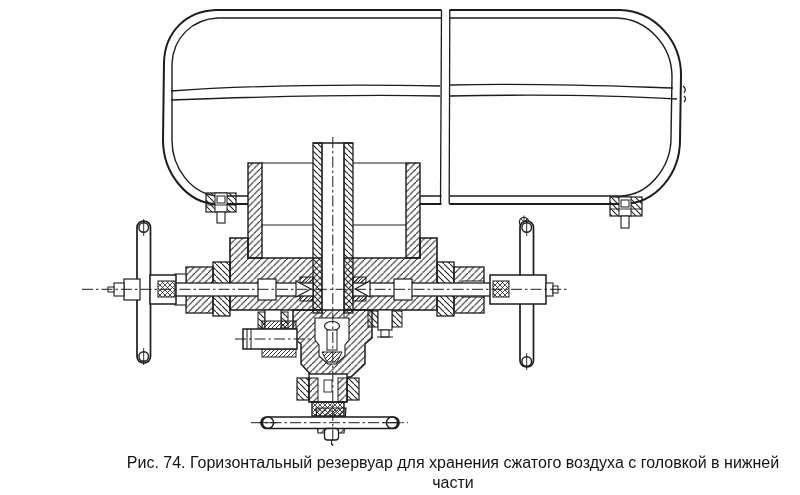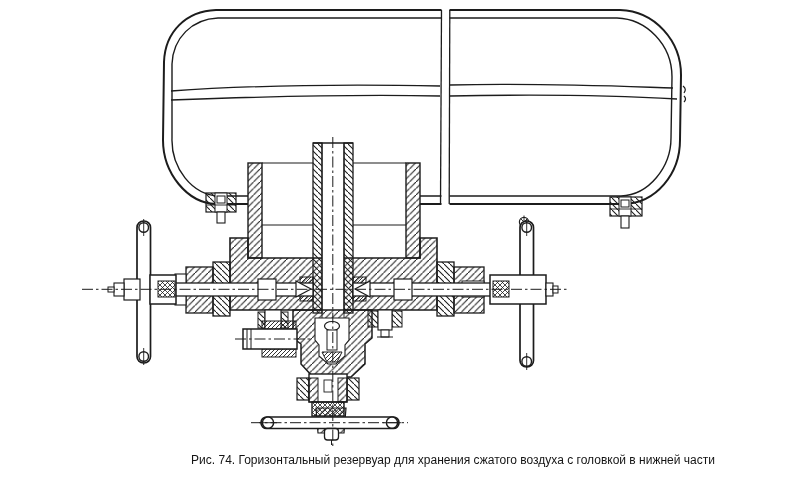--- a/index.html
+++ b/index.html
@@ -5,21 +5,21 @@
   html,body{margin:0;padding:0;}
   body{
     width:800px;height:495px;position:relative;
     background:#ffffff;overflow:hidden;
     font-family:"Liberation Sans", sans-serif;
   }
   #stage{position:absolute;left:0;top:0;width:800px;height:452px;}
   #caption{
     position:absolute;top:453px;left:0;width:100%;box-sizing:border-box;
     padding-left:106px;text-align:center;
-    font-size:12px;line-height:1.25;color:#141414;
+    font-size:16px;line-height:1.25;color:#141414;
     letter-spacing:0px;
   }
   svg .ln{stroke:#1c1c1c;fill:none;}
   svg .wh{fill:#ffffff;stroke:#1c1c1c;}
   svg .cl{stroke:#1c1c1c;fill:none;stroke-width:1;stroke-dasharray:11 3 2.5 3;}
 </style>
 </head>
 <body>
 
 <div id="stage">

